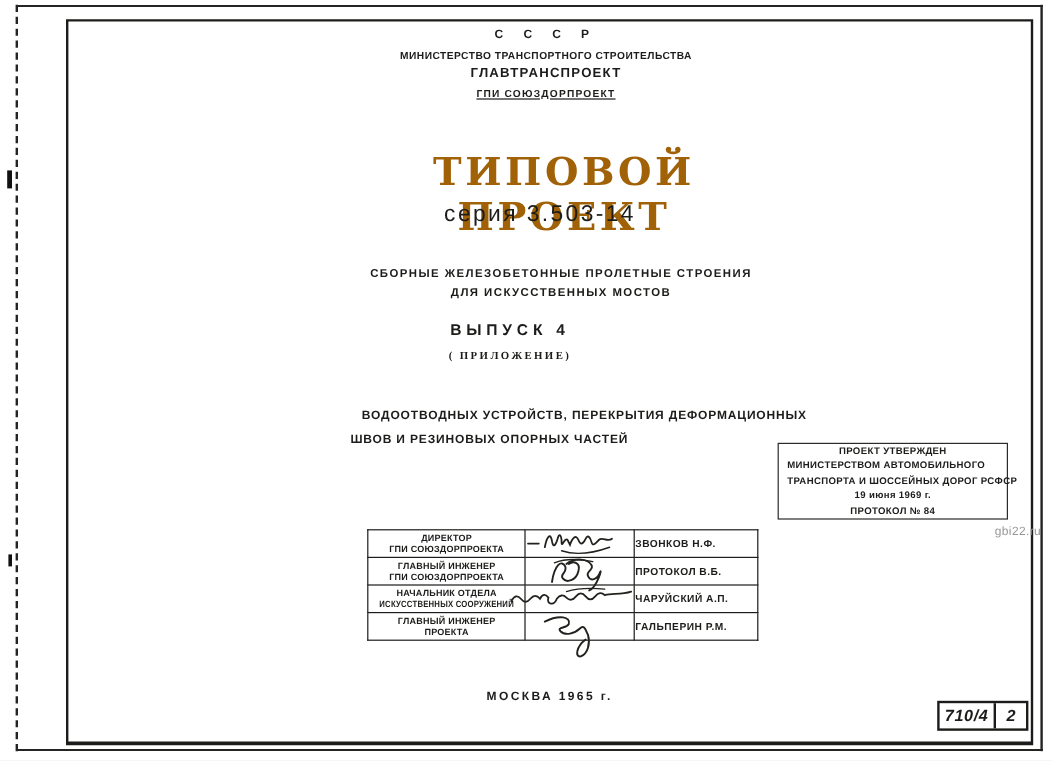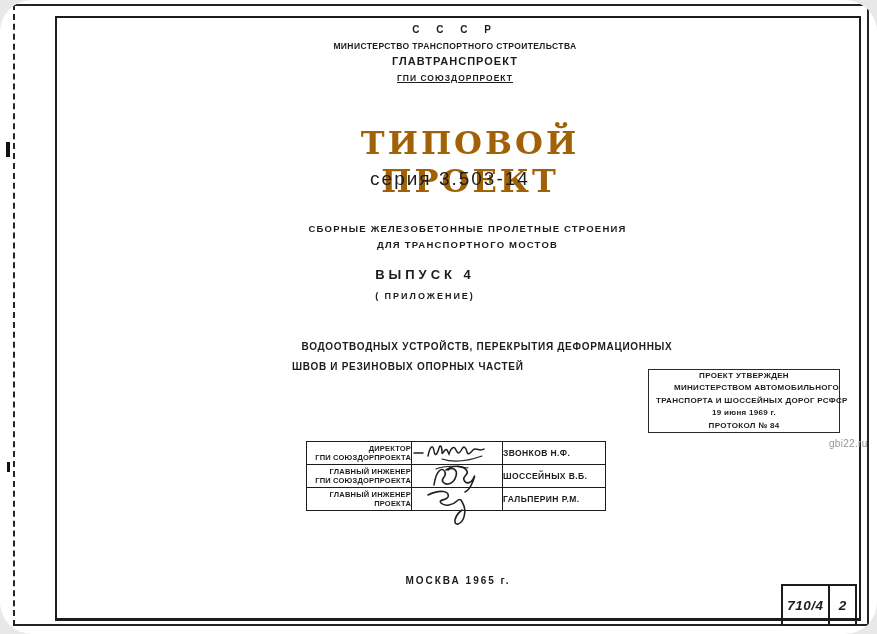--- a/index.html
+++ b/index.html
@@ -4,21 +4,20 @@
 <style>
   html,body{margin:0;padding:0;background:#e8e8e8;}
   .page{
     position:relative;
     width:877px;height:634px;
     background:#ffffff;
     font-family:"Liberation Sans",sans-serif;
     color:#1c1c1a;
     overflow:hidden;
     margin:0 auto;
-    border-radius:32px;
   }
   .abs{position:absolute;}
   .ctr{text-align:center;}
   .b{font-weight:bold;}
 
   .outer-border{
     left:13px;top:4px;width:852px;height:618px;
     border:2px solid #242422;
     border-left:2px dashed #242422;
   }
@@ -44,58 +43,58 @@
   .doc-series{
     left:270px;top:168px;width:360px;
     font-size:19px;font-weight:normal;letter-spacing:2px;
   }
 
   .sub{left:285px;width:365px;font-size:9.5px;letter-spacing:1.2px;}
   .sub-1{top:223px;}
   .sub-2{top:239px;}
 
   .issue{left:310px;top:267px;width:230px;font-size:13px;letter-spacing:4px;}
-  .issue-note{left:310px;top:291px;width:230px;font-size:9px;letter-spacing:2px;}
+  .issue-note{left:310px;top:291px;width:230px;font-size:9px;letter-spacing:2px;font-family:Liberation Serif, serif;}
 
   .desc{left:292px;width:390px;font-size:10px;letter-spacing:0.7px;font-weight:bold;white-space:nowrap;}
   .desc-1{top:321px;}
   .desc-2{top:341px;text-align:center;}
   .desc-3{top:361px;}
 
   .approval{
     left:648px;top:369px;width:192px;height:64px;
     border:1.5px solid #2a2a28;
     font-size:8px;font-weight:bold;letter-spacing:0.3px;
     line-height:12.4px;padding-top:0;box-sizing:border-box;
   }
   .approval div{white-space:nowrap;}
-  .ap-l{padding-left:7px;text-align:right;}
+  .ap-l{padding-left:7px;text-align:left;}
 
   .watermark{left:829px;top:438px;font-size:10px;color:#969696;letter-spacing:0.3px;}
 
   table.sig{
     position:absolute;left:306px;top:441px;
     border-collapse:collapse;table-layout:fixed;
   }
   table.sig td{
     border:1.5px solid #1c1c1a;
     height:22px;padding:0;vertical-align:middle;
     overflow:visible;
   }
-  td.c-pos{width:104px;text-align:right;margin-top:16px;}
+  td.c-pos{width:104px;text-align:center;margin-top:16px;}
   td.c-sig{width:90px;position:relative;}
   td.c-name{width:102px;font-size:8.5px;font-weight:bold;letter-spacing:0.4px;padding-left:11px;white-space:nowrap;}
   .pos-line{font-size:7.5px;font-weight:bold;line-height:9px;letter-spacing:0.2px;white-space:nowrap;}
   .tight{transform:scaleX(0.86);transform-origin:center;}
   .sig-svg{position:absolute;left:0;top:-2px;overflow:visible;}
 
   .moscow{left:378px;top:575px;width:160px;font-size:10px;letter-spacing:2px;}
 
   .stamp{
-    left:781px;top:584px;width:76px;height:42px;
+    left:781px;top:584px;width:76px;height:25px;
     border:2px solid #1c1c1a;display:flex;box-sizing:border-box;
     font-style:italic;font-weight:bold;
   }
   .stamp-code{flex:0 0 45px;display:flex;align-items:center;justify-content:center;font-size:13.5px;border-right:2px solid #1c1c1a;letter-spacing:0.5px;}
   .stamp-sheet{flex:1;display:flex;align-items:center;justify-content:center;font-size:13.5px;}
 </style>
 </head>
 <body>
 
 <div class="page">
@@ -107,21 +106,21 @@
 
   <div class="abs ctr b hdr hdr-1">С С С Р</div>
   <div class="abs ctr b hdr hdr-2">МИНИСТЕРСТВО ТРАНСПОРТНОГО СТРОИТЕЛЬСТВА</div>
   <div class="abs ctr b hdr hdr-3">ГЛАВТРАНСПРОЕКТ</div>
   <div class="abs ctr b hdr hdr-4">ГПИ СОЮЗДОРПРОЕКТ</div>
 
   <div class="abs ctr doc-title">ТИПОВОЙ ПРОЕКТ</div>
   <div class="abs ctr doc-series">серия 3.503-14</div>
 
   <div class="abs ctr b sub sub-1">СБОРНЫЕ ЖЕЛЕЗОБЕТОННЫЕ ПРОЛЕТНЫЕ СТРОЕНИЯ</div>
-  <div class="abs ctr b sub sub-2">ДЛЯ ТРАНСПОРТНОГО МОСТОВ</div>
+  <div class="abs ctr b sub sub-2">ДЛЯ ИСКУССТВЕННЫХ МОСТОВ</div>
 
   <div class="abs ctr b issue">ВЫПУСК 4</div>
   <div class="abs ctr b issue-note">( ПРИЛОЖЕНИЕ)</div>
 
   <div class="abs desc desc-2">ВОДООТВОДНЫХ УСТРОЙСТВ, ПЕРЕКРЫТИЯ ДЕФОРМАЦИОННЫХ</div>
   <div class="abs desc desc-3">ШВОВ И РЕЗИНОВЫХ ОПОРНЫХ ЧАСТЕЙ</div>
 
   <div class="abs approval">
     <div class="ctr">ПРОЕКТ УТВЕРЖДЕН</div>
     <div class="ap-l">МИНИСТЕРСТВОМ АВТОМОБИЛЬНОГО</div>
@@ -151,21 +150,34 @@
       <td class="c-pos">
         <div class="pos-line">ГЛАВНЫЙ ИНЖЕНЕР</div>
         <div class="pos-line">ГПИ СОЮЗДОРПРОЕКТА</div>
       </td>
       <td class="c-sig">
         <svg class="sig-svg" width="92" height="30" viewBox="0 0 92 30">
           <path d="M22 22 C24 8,30 3,33 9 C35 14,28 16,31 19 C34 23,42 21,44 13 C46 6,40 4,36 7 M34 7 C42 1,52 3,55 8 C57 12,50 13,52 17 C54 22,60 20,62 14 C64 9,60 26,53 29" fill="none" stroke="#22221f" stroke-width="1.6" stroke-linecap="round"></path>
           <path d="M24 6 C34 2,46 3,56 5" fill="none" stroke="#22221f" stroke-width="1.2" stroke-linecap="round"></path>
         </svg>
       </td>
-      <td class="c-name">ШОССЕЙНЫХ В.Б.</td>
+      <td class="c-name">ПРОТОКОЛ В.Б.</td>
+    </tr>
+    <tr>
+      <td class="c-pos">
+        <div class="pos-line">НАЧАЛЬНИК ОТДЕЛА</div>
+        <div class="pos-line tight">ИСКУССТВЕННЫХ СООРУЖЕНИЙ</div>
+      </td>
+      <td class="c-sig">
+        <svg class="sig-svg" style="left:-16px;" width="112" height="26" viewBox="0 0 112 26">
+          <path d="M4 15 Q8 8,12 13 T20 13 T28 13 Q31 7,35 12 C33 18,40 19,42 13 Q46 8,50 12 T58 11 T66 11 T74 11 T82 10 C88 8,95 10,104 7" fill="none" stroke="#22221f" stroke-width="1.5" stroke-linecap="round"></path>
+          <path d="M50 7 C60 4,72 4,82 5" fill="none" stroke="#22221f" stroke-width="1" stroke-linecap="round"></path>
+        </svg>
+      </td>
+      <td class="c-name">ЧАРУЙСКИЙ А.П.</td>
     </tr>
     <tr>
       <td class="c-pos">
         <div class="pos-line">ГЛАВНЫЙ ИНЖЕНЕР</div>
         <div class="pos-line">ПРОЕКТА</div>
       </td>
       <td class="c-sig">
         <svg class="sig-svg" width="92" height="44" viewBox="0 0 92 44">
           <path d="M16 9 C28 3,38 5,36 11 C34 15,26 13,29 17 C33 21,41 19,45 15 C49 11,50 16,52 20 C54 27,52 36,46 38 C41 39,42 30,50 24" fill="none" stroke="#22221f" stroke-width="1.6" stroke-linecap="round"></path>
         </svg>

